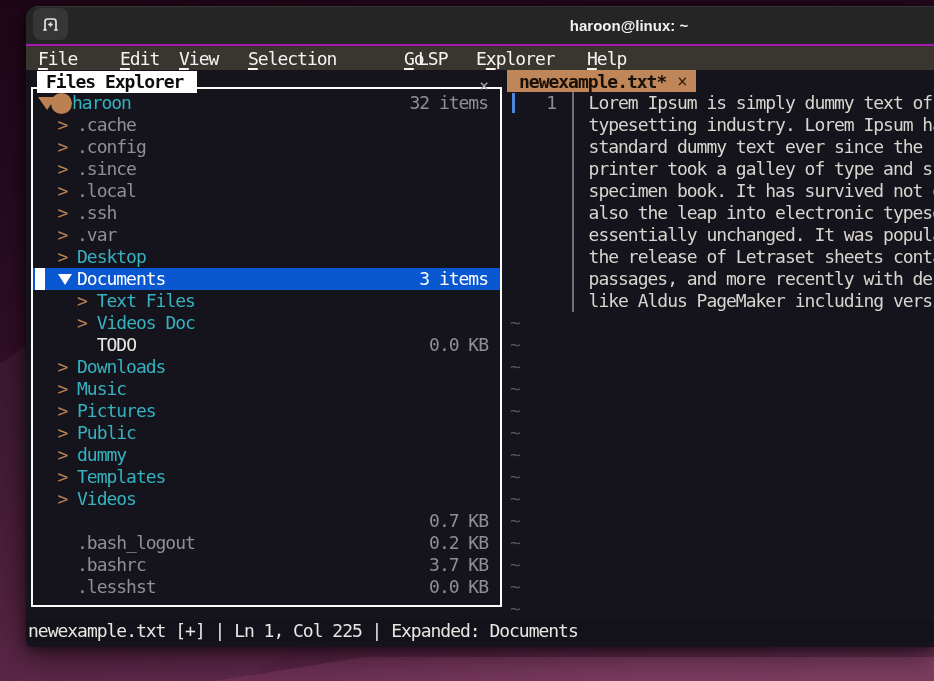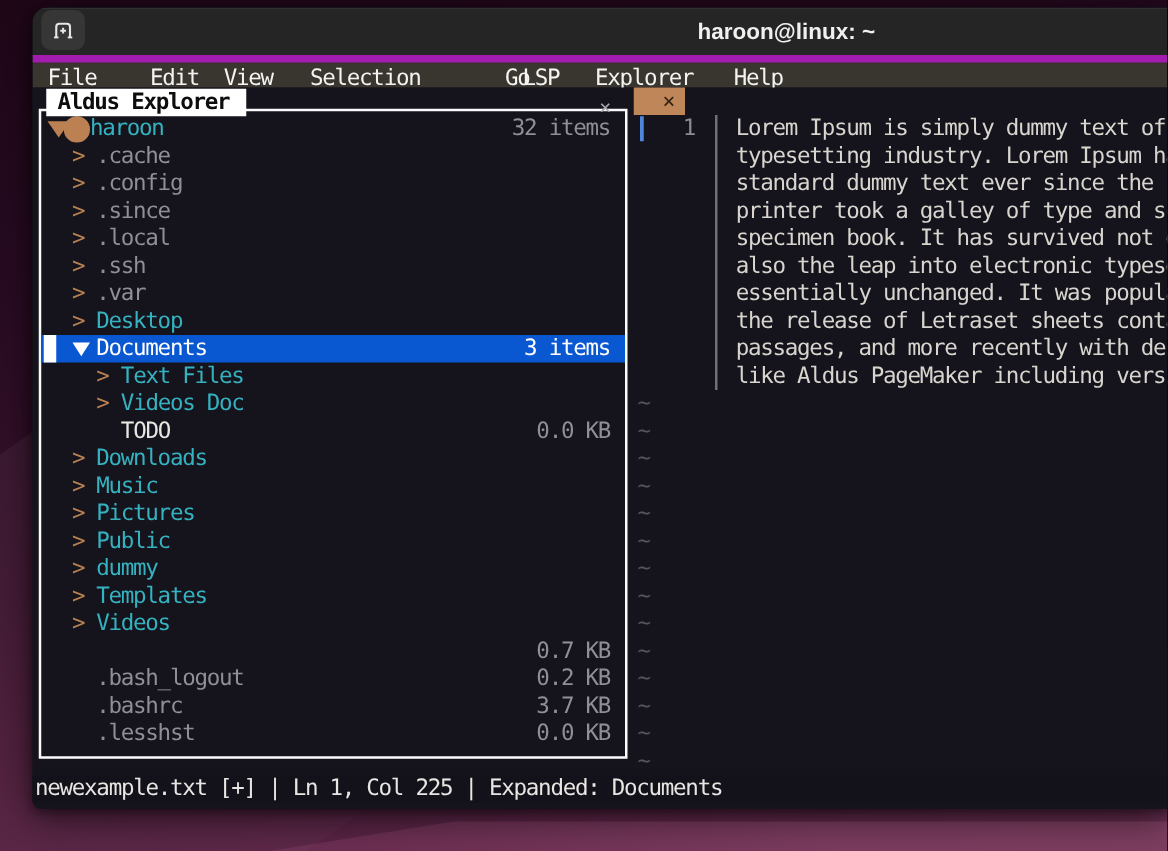--- a/index.html
+++ b/index.html
@@ -31,27 +31,27 @@
     background:var(--titlebar-bg);
     box-shadow:inset 0 1px 0 rgba(255,255,255,.07);
   }
   #newtab-btn{
     position:absolute;left:7px;top:2px;width:35px;height:32px;border-radius:8px;
     background:var(--button-bg);display:flex;align-items:center;justify-content:center;
   }
   #window-title{
     position:absolute;top:0;height:38px;line-height:39px;
     left:603px;transform:translateX(-50%);
-    font-family:"Liberation Sans",sans-serif;font-weight:bold;font-size:18px;
+    font-family:"Liberation Sans",sans-serif;font-weight:bold;font-size:15px;
     color:var(--title-fg);white-space:nowrap;
   }
   #menubar{
     position:absolute;left:0;top:38px;width:100%;height:26px;
     background:var(--menubar-bg);
-    border-top:6px solid #a21caf;
+    border-top:2px solid #a21caf;
     box-shadow:inset 0 1px 0 #44203266;
     box-sizing:border-box;
   }
   .menu-item{
     position:absolute;top:0;height:25px;line-height:26px;
     font-size:18px;letter-spacing:-1.02px;color:var(--menu-fg);white-space:pre;
   }
   .menu-item u{text-decoration:underline;text-underline-offset:3px;text-decoration-thickness:2px;}
   
   #screen{
@@ -145,20 +145,21 @@
         <div class="menu-item" style="left: 153px;"><u>V</u>iew</div>
         <div class="menu-item" style="left: 222px;"><u>S</u>election</div>
         <div class="menu-item" style="left: 346px; margin-left: 32px;"><u>G</u>o</div>
         <div class="menu-item" style="left: 392px;">LSP</div>
         <div class="menu-item" style="left: 450px;">E<u>x</u>plorer</div>
         <div class="menu-item" style="left: 561px;"><u>H</u>elp</div>
       </div>
 
     <div id="screen">
       <div id="tab">
+        <span class="tab-label">newexample.txt*</span>
         <span class="tab-close">×</span>
       </div>
 
       <div id="editor">
           <div class="edit-row" style="top: 22px;"><span class="lnum">1</span><span class="ltext">Lorem Ipsum is simply dummy text of the printing and</span></div>
           <div class="edit-row" style="top: 44px;"><span class="ltext">typesetting industry. Lorem Ipsum has been the industry's</span></div>
           <div class="edit-row" style="top: 66px;"><span class="ltext">standard dummy text ever since the 1500s, when an unknown</span></div>
           <div class="edit-row" style="top: 88px;"><span class="ltext">printer took a galley of type and scrambled it to make a type</span></div>
           <div class="edit-row" style="top: 110px;"><span class="ltext">specimen book. It has survived not only five centuries, but</span></div>
           <div class="edit-row" style="top: 132px;"><span class="ltext">also the leap into electronic typesetting, remaining</span></div>
@@ -182,21 +183,21 @@
           <div class="tilde" style="top: 528px;">~</div>
         </div>
       <div id="git-indicator"></div>
       <div id="gutter-sep"></div>
 
       <div id="statusbar">
         <span class="status-text">newexample.txt [+] | Ln 1, Col 225 | Expanded: Documents</span>
       </div>
 
       <div id="explorer">
-        <div id="explorer-title">Aldus Explorer</div>
+        <div id="explorer-title">Files Explorer</div>
         <div id="explorer-close">×</div>
         <div id="tree">
             <div class="tree-row" style="top: 3px;"><span class="tri-down-tan"></span><span class="root-circle"></span><span class="name c-dir" style="left: 39px;">haroon</span><span class="right-info">32 items</span></div>
             <div class="tree-row" style="top: 25px;"><span class="marker" style="left: 24.5px;">&gt;</span><span class="name c-hidden" style="left: 44px;">.cache</span></div>
             <div class="tree-row" style="top: 47px;"><span class="marker" style="left: 24.5px;">&gt;</span><span class="name c-hidden" style="left: 44px;">.config</span></div>
             <div class="tree-row" style="top: 69px;"><span class="marker" style="left: 24.5px;">&gt;</span><span class="name c-hidden" style="left: 44px;">.since</span></div>
             <div class="tree-row" style="top: 91px;"><span class="marker" style="left: 24.5px;">&gt;</span><span class="name c-hidden" style="left: 44px;">.local</span></div>
             <div class="tree-row" style="top: 113px;"><span class="marker" style="left: 24.5px;">&gt;</span><span class="name c-hidden" style="left: 44px;">.ssh</span></div>
             <div class="tree-row" style="top: 135px;"><span class="marker" style="left: 24.5px;">&gt;</span><span class="name c-hidden" style="left: 44px;">.var</span></div>
             <div class="tree-row" style="top: 157px;"><span class="marker" style="left: 24.5px;">&gt;</span><span class="name c-dir" style="left: 44px;">Desktop</span></div>

